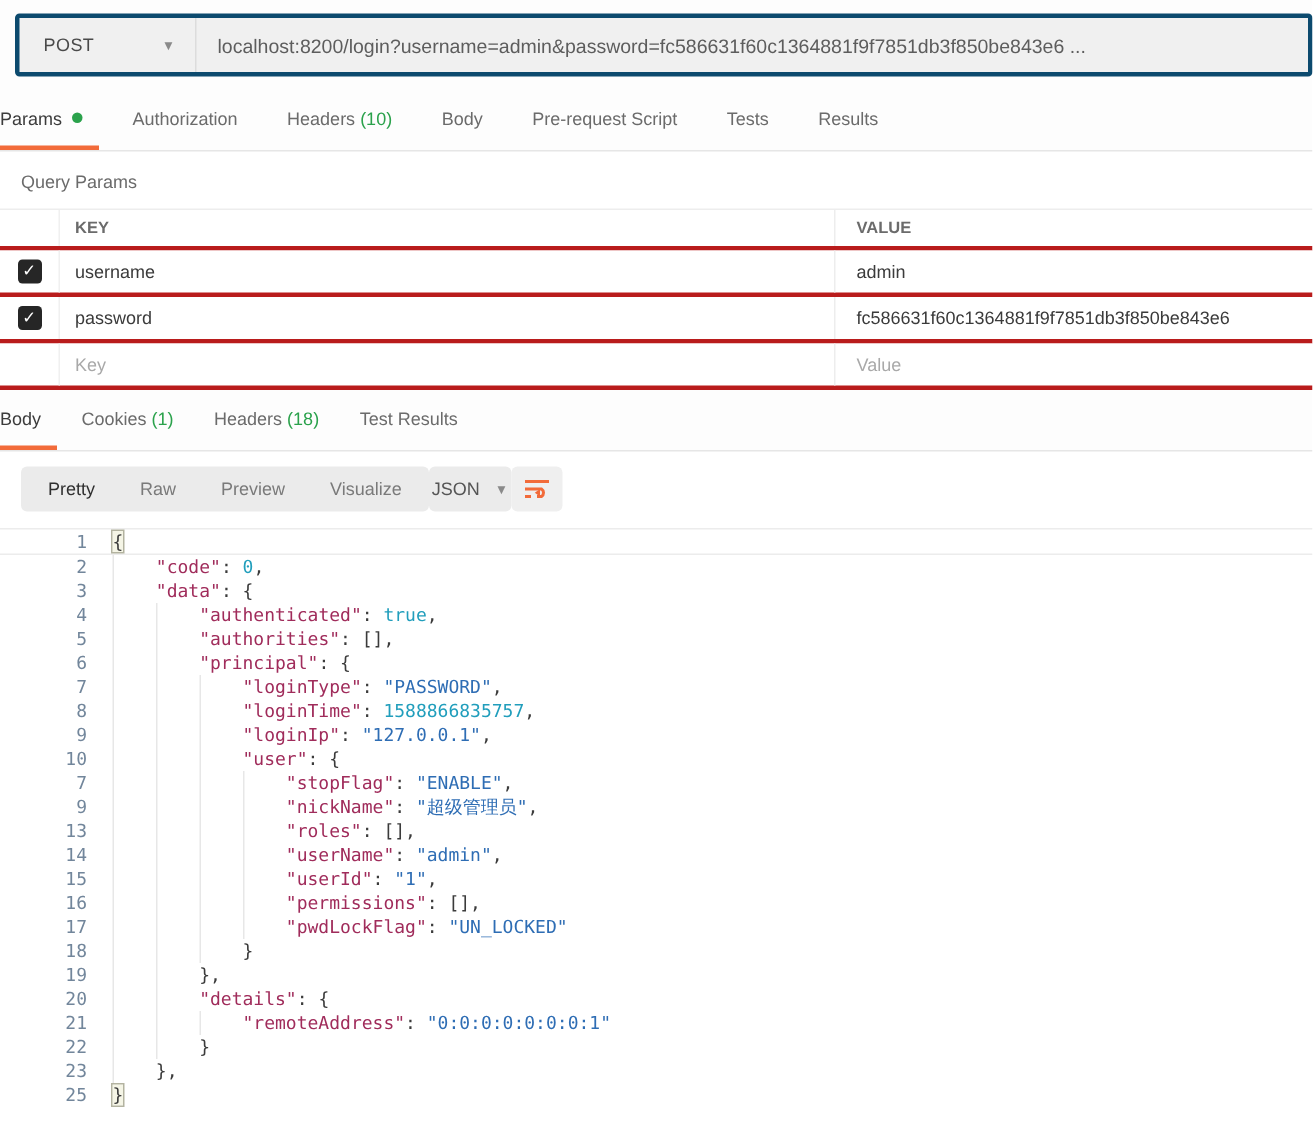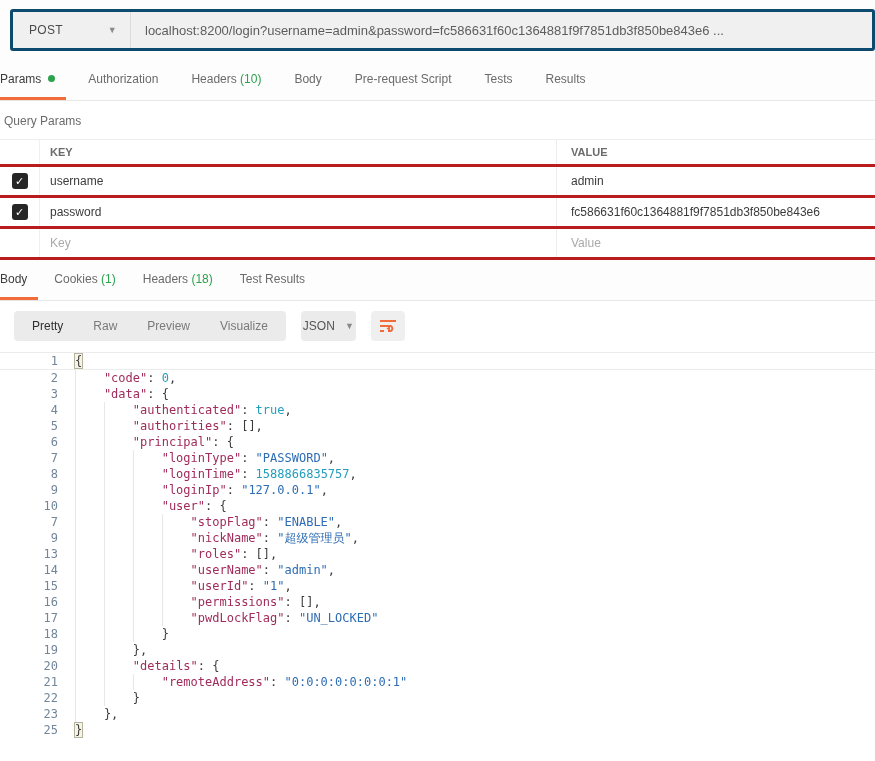--- a/index.html
+++ b/index.html
@@ -48,21 +48,21 @@
     content: ""; position: absolute; left: -6px; right: -11px; bottom: 0;
     height: 3px; background: var(--accent);
   }
   .tab .count { color: var(--green); }
   .tab .dot {
     display: inline-block; width: 7px; height: 7px; border-radius: 50%;
     background: var(--green); margin-left: 7px; vertical-align: 1px;
   }
 
   
-  .section-label { padding: 13px 0 11px 4px; color: #6b6b6b; font-size: 12px; }
+  .section-label { padding: 13px 0 11px 14px; color: #6b6b6b; font-size: 12px; }
   .params-table { width: 875px; }
   .param-row {
     display: flex; align-items: center; height: 31px;
     border-bottom: 3px solid #b91c1c; font-size: 12px; background: #fff;
   }
   .param-row.header {
     height: 28px; border-top: 1px solid #ededed;
     color: #6b6b6b; font-weight: bold; font-size: 11px;
   }
   .cell-check {
@@ -77,21 +77,21 @@
   }
   .cell-value { flex: 1; height: 100%; display: flex; align-items: center; padding-left: 14px; }
   .checkbox {
     width: 16px; height: 16px; background: #262626; border-radius: 3px;
     color: #fff; display: flex; align-items: center; justify-content: center;
     font-size: 11px; line-height: 1; cursor: pointer;
   }
   .param-row.placeholder { color: #a9a9a9; }
 
   
-  .resp-toolbar { display: flex; align-items: center; gap: 15px; padding: 10px 0 9px 14px; }
+  .resp-toolbar { display: flex; align-items: center; padding: 10px 0 9px 14px; }
   .seg-group {
     display: flex; align-items: center; background: #ebebeb; border-radius: 4px;
     height: 30px; padding: 0 3px;
   }
   .seg { padding: 0 15px; line-height: 30px; color: #7a7a7a; font-size: 12px; cursor: pointer; }
   .seg.active { color: #2f2f2f; }
   .lang-btn {
     display: flex; align-items: center; gap: 10px; background: #ebebeb;
     border-radius: 4px; height: 30px; padding: 0 2px; color: #555;
     font-size: 12px; cursor: pointer;

